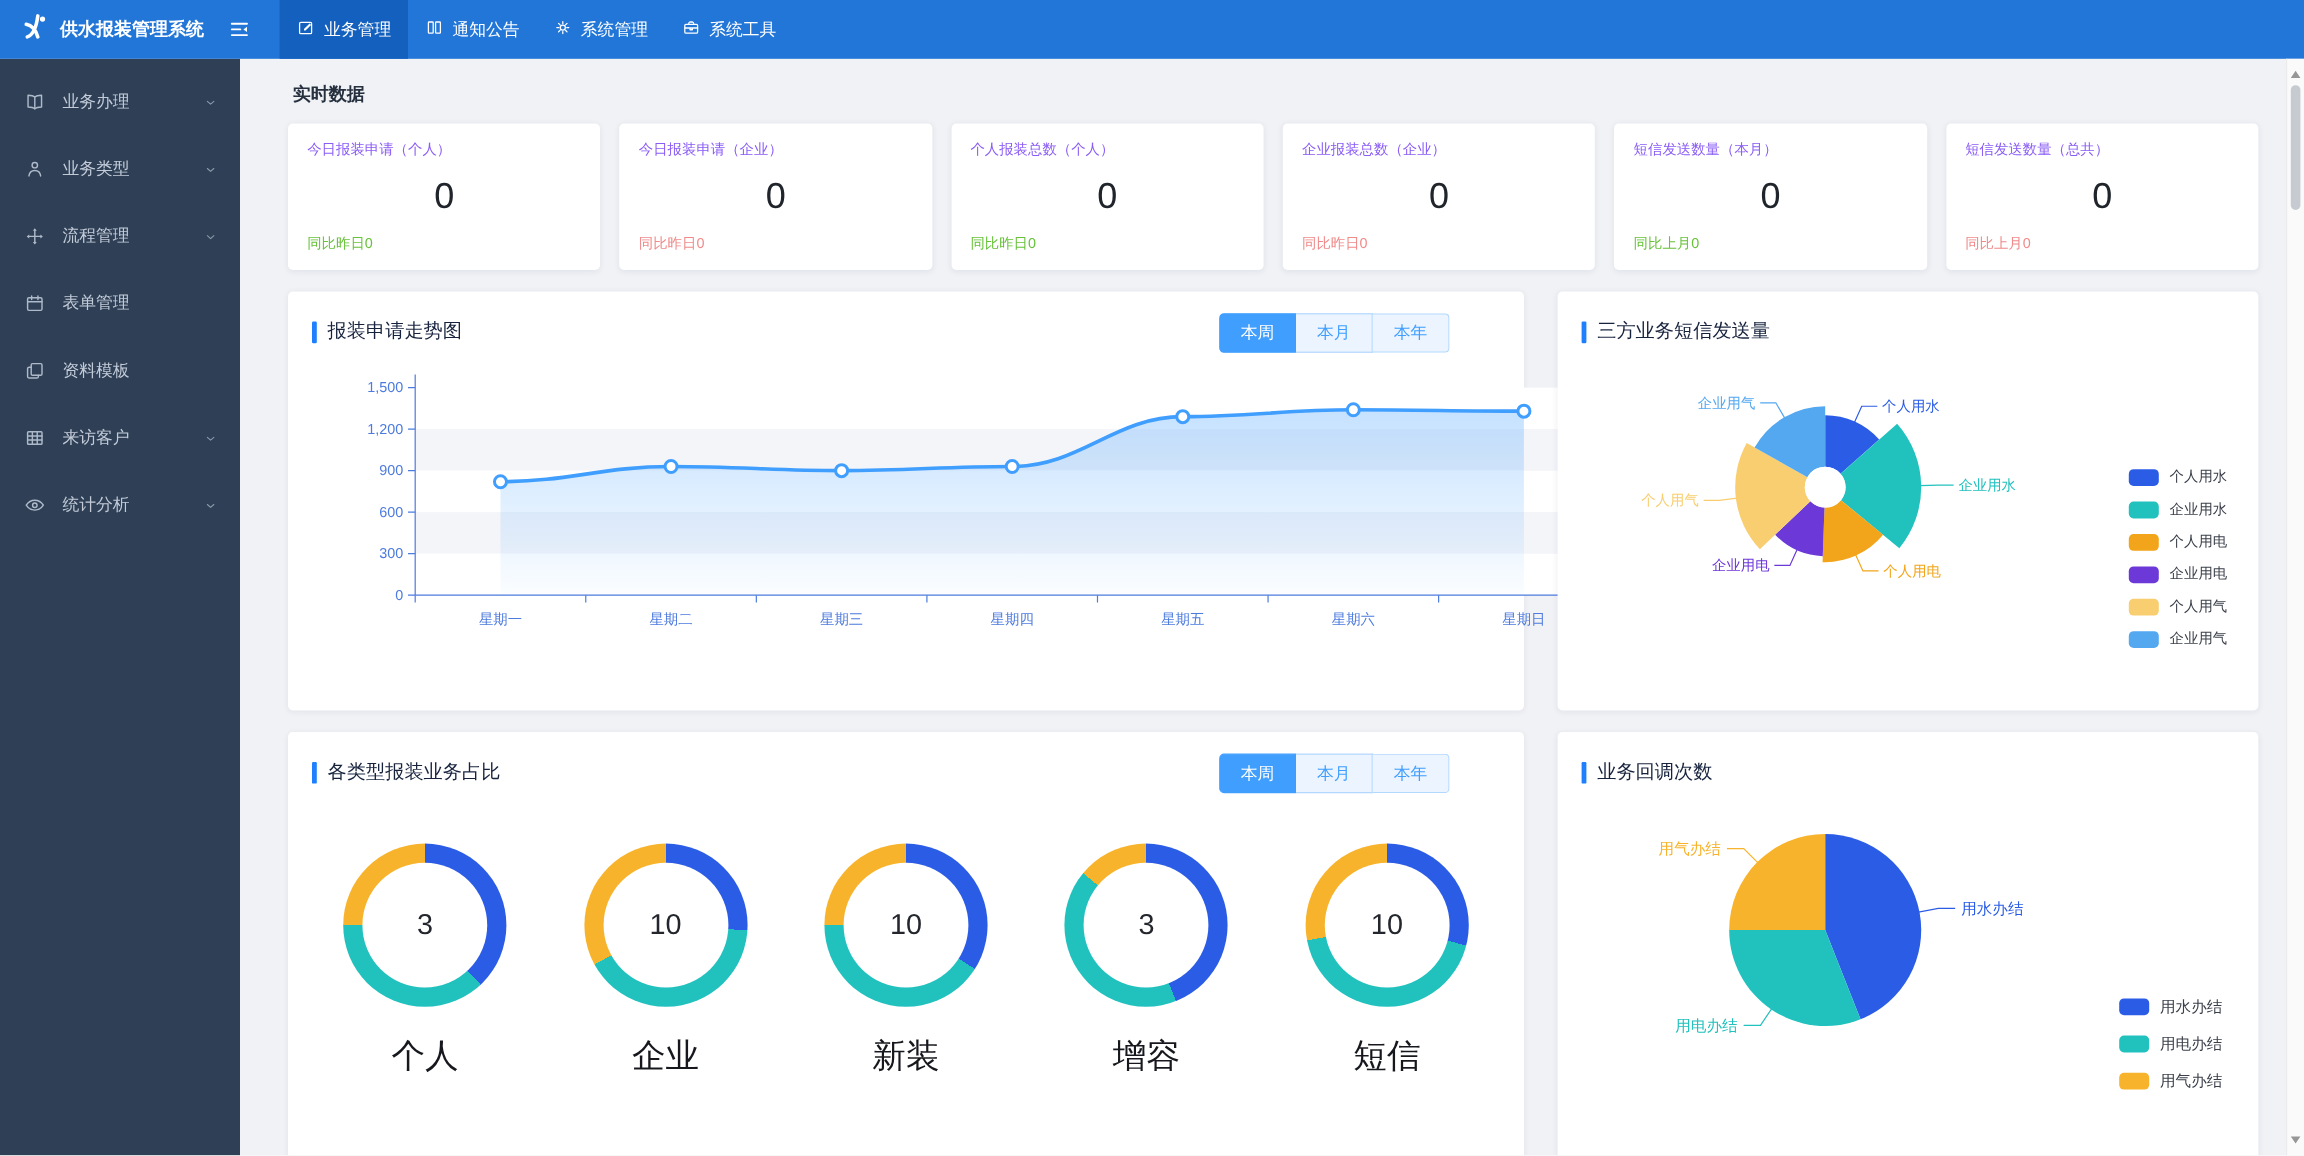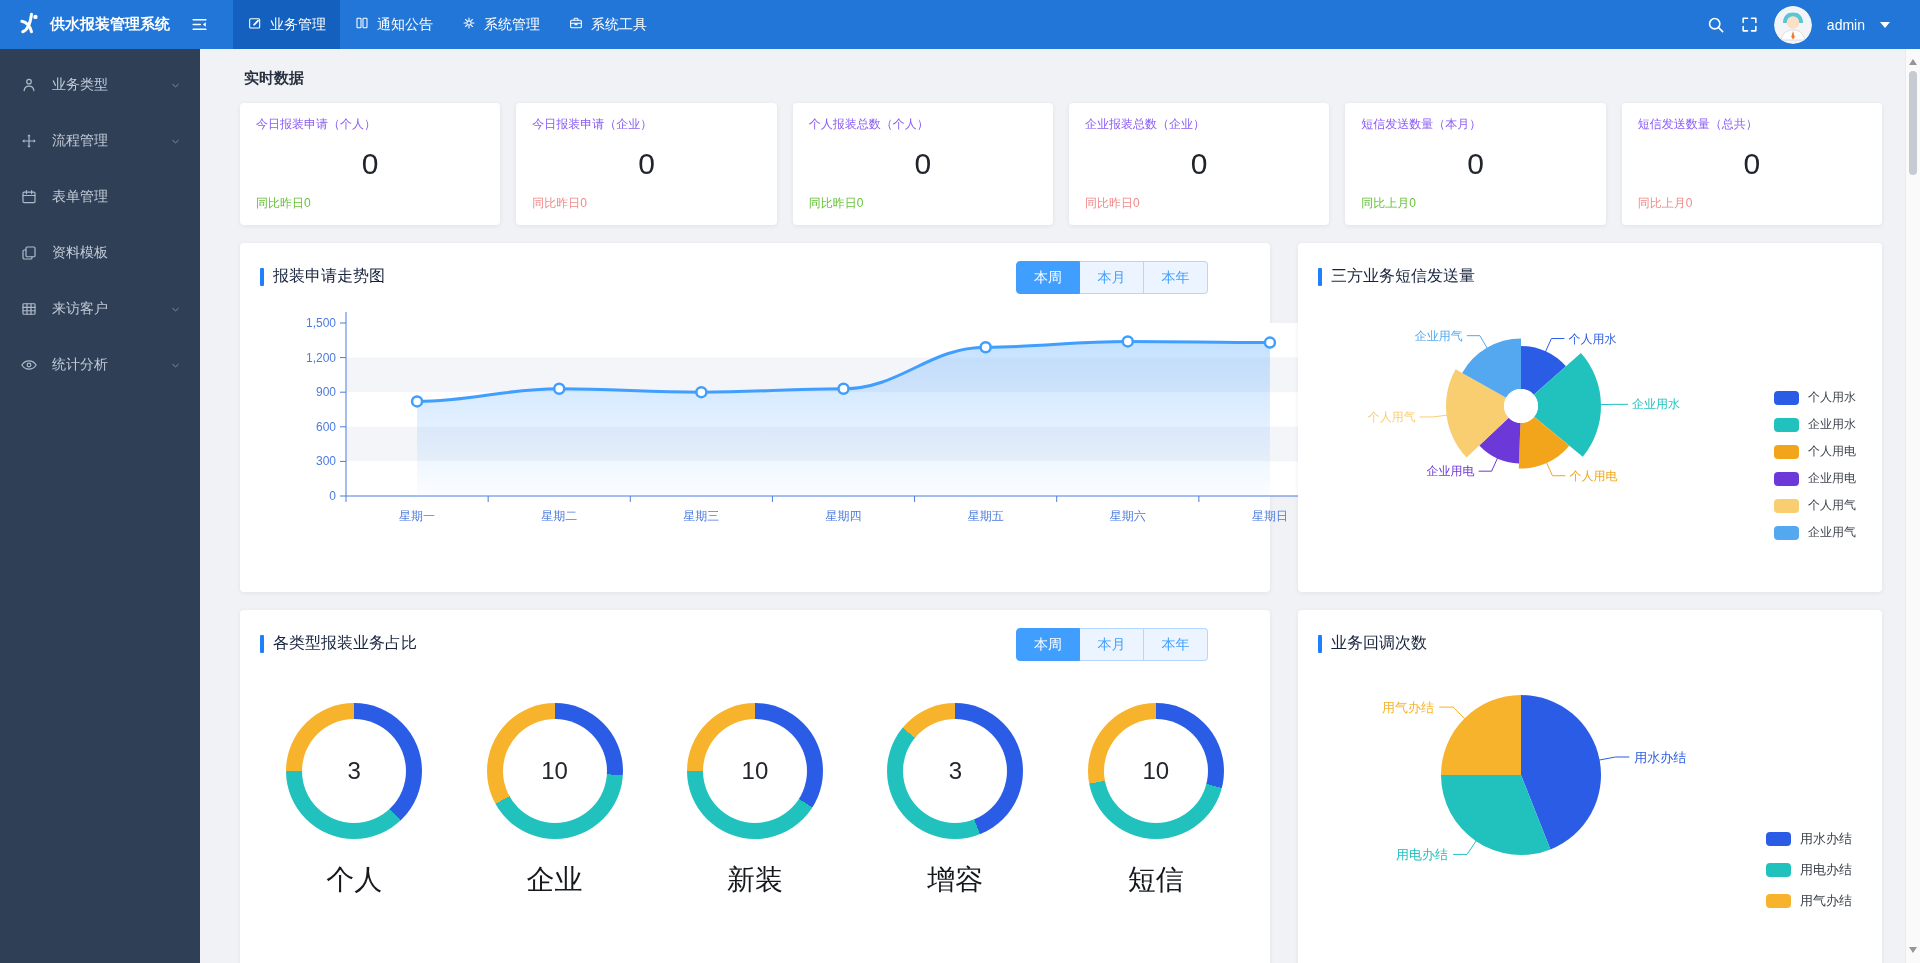--- a/index.html
+++ b/index.html
@@ -125,48 +125,38 @@
           <span>系统管理</span>
         </div>
         <div class="nav-tab">
           <span class="nt-icon"><svg width="16" height="16" viewBox="0 0 24 24" fill="none" stroke="currentColor" stroke-width="1.6" stroke-linecap="round" stroke-linejoin="round">
               <rect x="4" y="8" width="16" height="11" rx="1.5"></rect>
               <path d="M9 8V6.8A1.8 1.8 0 0 1 10.8 5h2.4A1.8 1.8 0 0 1 15 6.8V8M4 12.5h16M10.5 12.5v2.2h3v-2.2"></path>
             </svg></span>
           <span>系统工具</span>
         </div>
       </nav>
-    <div class="nav-right">
-      <span class="nav-icon">
-        <svg width="19" height="19" viewBox="0 0 24 24" fill="none" stroke="#fff" stroke-width="2" stroke-linecap="round">
-          <circle cx="11" cy="11" r="6.5"></circle>
-            <path d="M15.9 15.9L21 21"></path>
-        </svg>
-      </span>
-      <span class="nav-icon">
-        <svg width="19" height="19" viewBox="0 0 24 24" fill="none" stroke="#fff" stroke-width="2" stroke-linecap="round" stroke-linejoin="round">
-          <path d="M4 9.5V4h5.5M14.5 4H20v5.5M20 14.5V20h-5.5M9.5 20H4v-5.5"></path>
-        </svg>
-      </span>
-      <span class="avatar">
-        <svg width="38" height="38" viewBox="0 0 38 38">
-          <circle cx="19" cy="19" r="19" fill="#f2f4f6"></circle>
-          <path d="M9 17c0-7.5 4.5-10.5 10-10.5S29 9.5 29 17" fill="#58c6d4"></path>
-          <circle cx="19" cy="16.5" r="6.3" fill="#fbe0c8"></circle>
-          <path d="M7 34c1.5-7 6-10 12-10s10.5 3 12 10z" fill="#fff" stroke="#d8dee6" stroke-width="1"></path>
-          <path d="M19 25l-1.8 6 1.8 2.6 1.8-2.6z" fill="#f07b3c"></path>
-        </svg>
-      </span>
-      <span class="username">admin</span>
-      <span class="caret"></span>
-    </div>
   </header>
 
   <div class="layout">
     <aside class="sidebar" id="sidebar">
+        <div class="side-item">
+          <span class="si-icon">
+            <svg width="18" height="18" viewBox="0 0 24 24" fill="none" stroke="currentColor" stroke-width="1.6" stroke-linecap="round" stroke-linejoin="round">
+              <path d="M12 6.5C10.5 5 8 4.5 4.5 4.5v13C8 17.5 10.5 18 12 19.5c1.5-1.5 4-2 7.5-2v-13C16 4.5 13.5 5 12 6.5z"></path>
+              <path d="M12 6.5v13"></path>
+            </svg>
+          </span>
+          <span class="si-label">业务办理</span>
+          <span class="si-chev">
+            <svg width="13" height="13" viewBox="0 0 24 24" fill="none" stroke="currentColor" stroke-width="1.6" stroke-linecap="round" stroke-linejoin="round">
+              <path d="M7 10l5 4.5L17 10"></path>
+            </svg>
+          </span>
+        </div>
         <div class="side-item">
           <span class="si-icon">
             <svg width="18" height="18" viewBox="0 0 24 24" fill="none" stroke="currentColor" stroke-width="1.6" stroke-linecap="round" stroke-linejoin="round">
               <circle cx="12" cy="7.5" r="3"></circle>
               <path d="M5.5 19.5c.5-4 3-6 6.5-6s6 2 6.5 6"></path>
             </svg>
           </span>
           <span class="si-label">业务类型</span>
           <span class="si-chev">
             <svg width="13" height="13" viewBox="0 0 24 24" fill="none" stroke="currentColor" stroke-width="1.6" stroke-linecap="round" stroke-linejoin="round">

